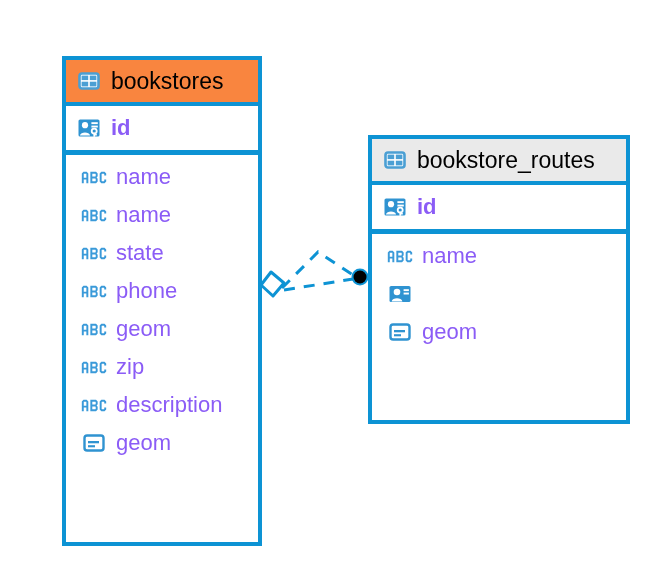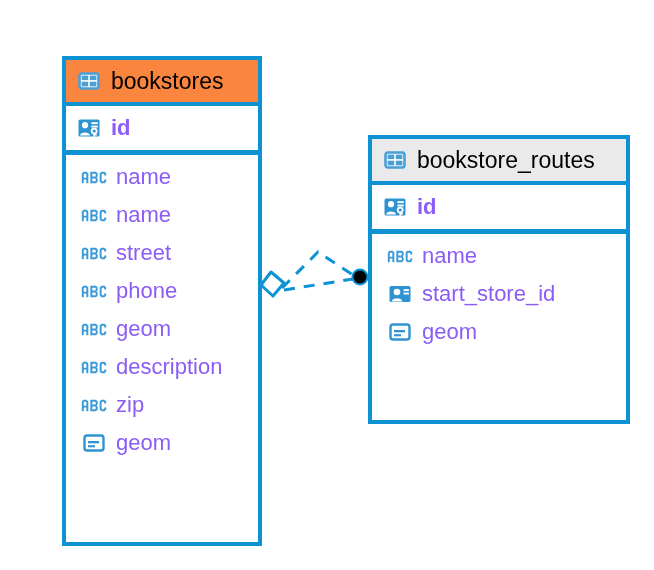--- a/index.html
+++ b/index.html
@@ -195,21 +195,21 @@
           <svg width="26" height="13" viewBox="0 0 32 16">
             <path d="M1 15 L1 3 L3 1 L7 1 L9 3 L9 15 L6.6 15 L6.6 10.5 L3.4 10.5 L3.4 15 Z
                      M3.4 8.3 L6.6 8.3 L6.6 3.3 L3.4 3.3 Z" fill="#3a9ad9"></path>
             <path d="M11.5 1 L18.5 1 L20.5 3 L20.5 6.6 L19.2 8 L20.5 9.4 L20.5 13 L18.5 15 L11.5 15 Z
                      M13.9 3.3 L13.9 6.8 L17.6 6.8 L18.1 6.3 L18.1 3.8 L17.6 3.3 Z
                      M13.9 9.2 L13.9 12.7 L17.6 12.7 L18.1 12.2 L18.1 9.7 L17.6 9.2 Z" fill="#3a9ad9"></path>
             <path d="M23 3 L25 1 L29 1 L31 3 L31 5.6 L28.6 5.6 L28.6 3.8 L28.1 3.3 L25.9 3.3 L25.4 3.8
                      L25.4 12.2 L25.9 12.7 L28.1 12.7 L28.6 12.2 L28.6 10.4 L31 10.4 L31 13 L29 15 L25 15 L23 13 Z" fill="#3a9ad9"></path>
           </svg>
         </span>
-        <span class="field-name">street</span>
+        <span class="field-name">state</span>
       </div>
 
       <div class="field">
         <span class="icon-abc">
           <svg width="26" height="13" viewBox="0 0 32 16">
             <path d="M1 15 L1 3 L3 1 L7 1 L9 3 L9 15 L6.6 15 L6.6 10.5 L3.4 10.5 L3.4 15 Z
                      M3.4 8.3 L6.6 8.3 L6.6 3.3 L3.4 3.3 Z" fill="#3a9ad9"></path>
             <path d="M11.5 1 L18.5 1 L20.5 3 L20.5 6.6 L19.2 8 L20.5 9.4 L20.5 13 L18.5 15 L11.5 15 Z
                      M13.9 3.3 L13.9 6.8 L17.6 6.8 L18.1 6.3 L18.1 3.8 L17.6 3.3 Z
                      M13.9 9.2 L13.9 12.7 L17.6 12.7 L18.1 12.2 L18.1 9.7 L17.6 9.2 Z" fill="#3a9ad9"></path>
@@ -240,36 +240,36 @@
           <svg width="26" height="13" viewBox="0 0 32 16">
             <path d="M1 15 L1 3 L3 1 L7 1 L9 3 L9 15 L6.6 15 L6.6 10.5 L3.4 10.5 L3.4 15 Z
                      M3.4 8.3 L6.6 8.3 L6.6 3.3 L3.4 3.3 Z" fill="#3a9ad9"></path>
             <path d="M11.5 1 L18.5 1 L20.5 3 L20.5 6.6 L19.2 8 L20.5 9.4 L20.5 13 L18.5 15 L11.5 15 Z
                      M13.9 3.3 L13.9 6.8 L17.6 6.8 L18.1 6.3 L18.1 3.8 L17.6 3.3 Z
                      M13.9 9.2 L13.9 12.7 L17.6 12.7 L18.1 12.2 L18.1 9.7 L17.6 9.2 Z" fill="#3a9ad9"></path>
             <path d="M23 3 L25 1 L29 1 L31 3 L31 5.6 L28.6 5.6 L28.6 3.8 L28.1 3.3 L25.9 3.3 L25.4 3.8
                      L25.4 12.2 L25.9 12.7 L28.1 12.7 L28.6 12.2 L28.6 10.4 L31 10.4 L31 13 L29 15 L25 15 L23 13 Z" fill="#3a9ad9"></path>
           </svg>
         </span>
+        <span class="field-name">zip</span>
+      </div>
+
+      <div class="field">
+        <span class="icon-abc">
+          <svg width="26" height="13" viewBox="0 0 32 16">
+            <path d="M1 15 L1 3 L3 1 L7 1 L9 3 L9 15 L6.6 15 L6.6 10.5 L3.4 10.5 L3.4 15 Z
+                     M3.4 8.3 L6.6 8.3 L6.6 3.3 L3.4 3.3 Z" fill="#3a9ad9"></path>
+            <path d="M11.5 1 L18.5 1 L20.5 3 L20.5 6.6 L19.2 8 L20.5 9.4 L20.5 13 L18.5 15 L11.5 15 Z
+                     M13.9 3.3 L13.9 6.8 L17.6 6.8 L18.1 6.3 L18.1 3.8 L17.6 3.3 Z
+                     M13.9 9.2 L13.9 12.7 L17.6 12.7 L18.1 12.2 L18.1 9.7 L17.6 9.2 Z" fill="#3a9ad9"></path>
+            <path d="M23 3 L25 1 L29 1 L31 3 L31 5.6 L28.6 5.6 L28.6 3.8 L28.1 3.3 L25.9 3.3 L25.4 3.8
+                     L25.4 12.2 L25.9 12.7 L28.1 12.7 L28.6 12.2 L28.6 10.4 L31 10.4 L31 13 L29 15 L25 15 L23 13 Z" fill="#3a9ad9"></path>
+          </svg>
+        </span>
         <span class="field-name">description</span>
-      </div>
-
-      <div class="field">
-        <span class="icon-abc">
-          <svg width="26" height="13" viewBox="0 0 32 16">
-            <path d="M1 15 L1 3 L3 1 L7 1 L9 3 L9 15 L6.6 15 L6.6 10.5 L3.4 10.5 L3.4 15 Z
-                     M3.4 8.3 L6.6 8.3 L6.6 3.3 L3.4 3.3 Z" fill="#3a9ad9"></path>
-            <path d="M11.5 1 L18.5 1 L20.5 3 L20.5 6.6 L19.2 8 L20.5 9.4 L20.5 13 L18.5 15 L11.5 15 Z
-                     M13.9 3.3 L13.9 6.8 L17.6 6.8 L18.1 6.3 L18.1 3.8 L17.6 3.3 Z
-                     M13.9 9.2 L13.9 12.7 L17.6 12.7 L18.1 12.2 L18.1 9.7 L17.6 9.2 Z" fill="#3a9ad9"></path>
-            <path d="M23 3 L25 1 L29 1 L31 3 L31 5.6 L28.6 5.6 L28.6 3.8 L28.1 3.3 L25.9 3.3 L25.4 3.8
-                     L25.4 12.2 L25.9 12.7 L28.1 12.7 L28.6 12.2 L28.6 10.4 L31 10.4 L31 13 L29 15 L25 15 L23 13 Z" fill="#3a9ad9"></path>
-          </svg>
-        </span>
-        <span class="field-name">zip</span>
       </div>
 
       <div class="field">
         <span class="icon">
           <svg width="26" height="26" viewBox="0 0 26 26">
             <rect x="3.5" y="5.5" width="19" height="15" rx="2.6" ry="2.6" fill="#ffffff" stroke="#2f93d1" stroke-width="2.4"></rect>
             <rect x="7" y="11" width="11" height="2.3" fill="#2f93d1"></rect>
             <rect x="7" y="15.2" width="7" height="2.1" fill="#2f93d1"></rect>
           </svg>
         </span>
@@ -331,21 +331,20 @@
       <div class="field">
         <span class="icon">
           <svg width="26" height="26" viewBox="0 0 26 26">
             <rect x="2.5" y="5" width="21" height="16" rx="1.6" ry="1.6" fill="#2f93d1"></rect>
             <circle cx="10" cy="11" r="3.3" fill="#ffffff"></circle>
             <path d="M 4.6 20.6 C 5.4 16.2 14.6 16.2 15.4 20.6 Z" fill="#ffffff"></path>
             <rect x="16.6" y="8.2" width="5.3" height="1.9" fill="#ffffff"></rect>
             <rect x="16.6" y="11.6" width="5.3" height="1.9" fill="#ffffff"></rect>
           </svg>
         </span>
-        <span class="field-name">start_store_id</span>
       </div>
 
 
       <div class="field">
         <span class="icon">
           <svg width="26" height="26" viewBox="0 0 26 26">
             <rect x="3.5" y="5.5" width="19" height="15" rx="2.6" ry="2.6" fill="#ffffff" stroke="#2f93d1" stroke-width="2.4"></rect>
             <rect x="7" y="11" width="11" height="2.3" fill="#2f93d1"></rect>
             <rect x="7" y="15.2" width="7" height="2.1" fill="#2f93d1"></rect>
           </svg>

